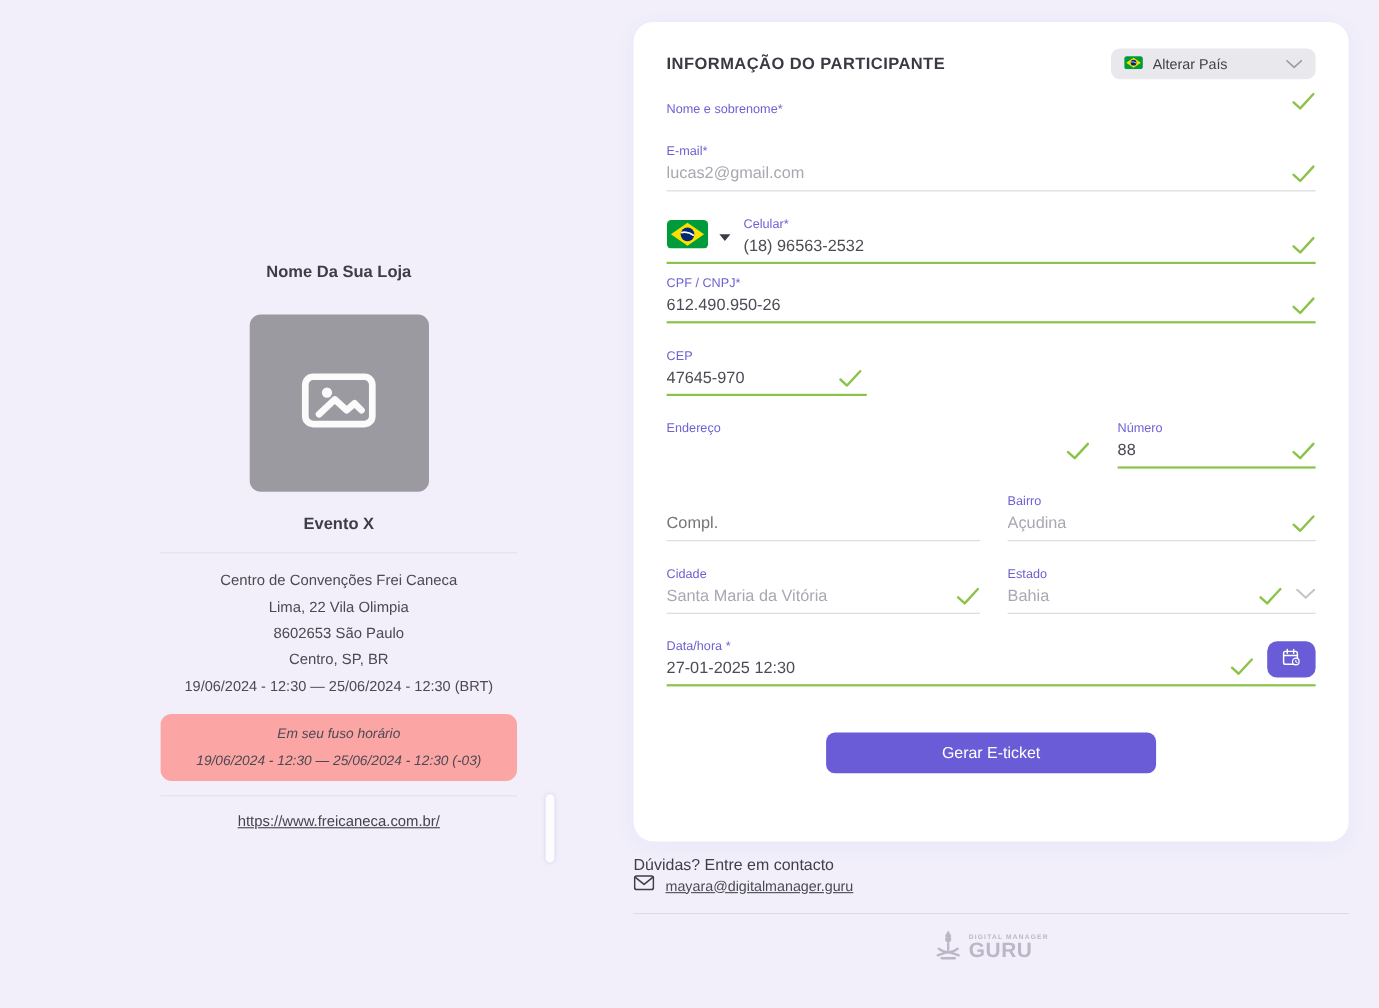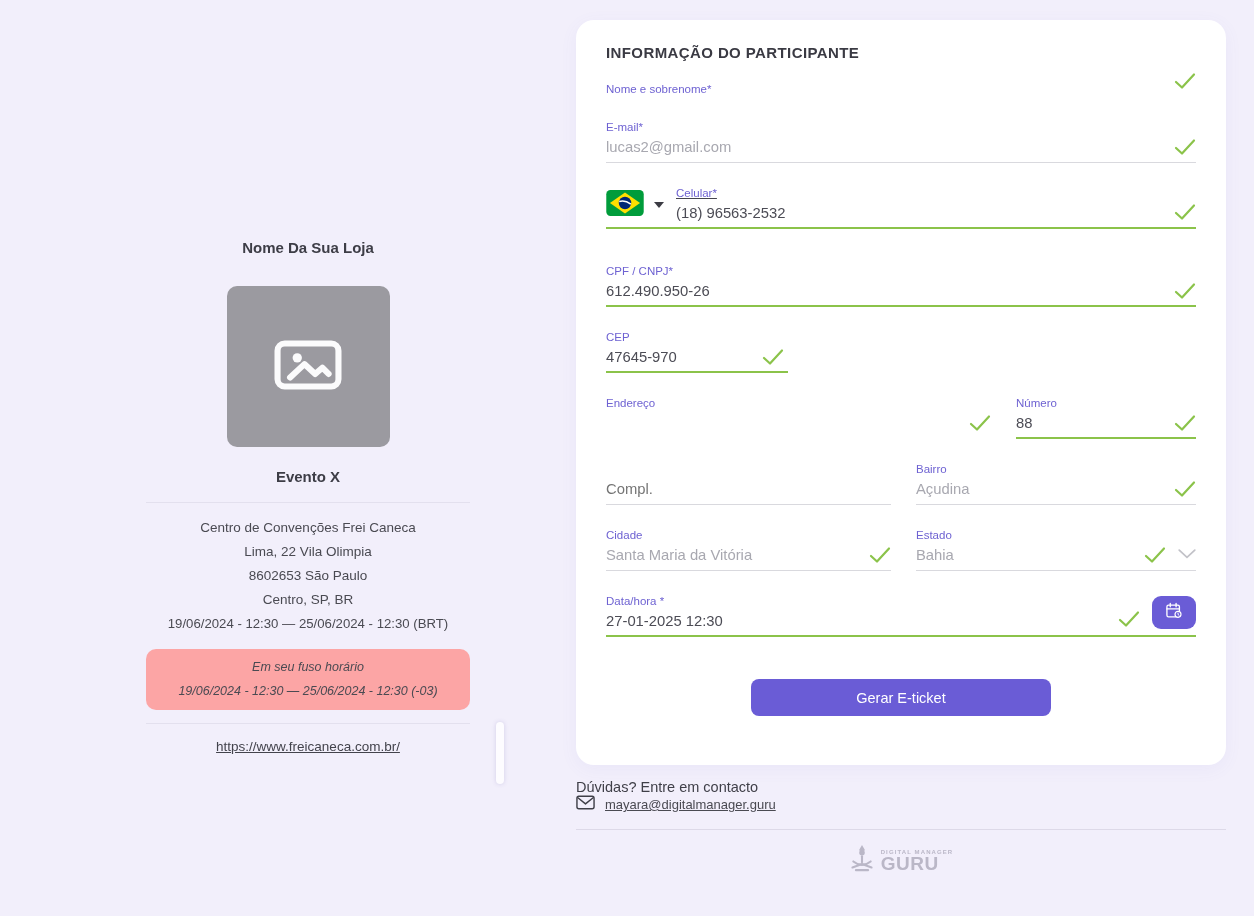--- a/index.html
+++ b/index.html
@@ -71,21 +71,21 @@
   .check{position:absolute;right:0;bottom:7px;width:22px;height:18px;}
   .row{display:flex;justify-content:space-between;}
   .col-a{width:385px;}
   .col-b{width:180px;}
   .col-half-l{width:285px;}
   .col-half-r{width:280px;}
   .field.short{width:182px;}
   .field.short .check{right:4px;}
   .spacer-label{height:17px;}
   
-  .phone-wrap{position:relative;margin-bottom:36px;border-bottom:2px solid var(--green);display:flex;align-items:flex-end;text-decoration:underline;}
+  .phone-wrap{position:relative;margin-bottom:12px;border-bottom:2px solid var(--green);display:flex;align-items:flex-end;}
   .flag-select{display:flex;align-items:center;gap:6px;padding-bottom:7px;cursor:pointer;}
   .caret{width:0;height:0;border-left:5px solid transparent;border-right:5px solid transparent;border-top:6px solid #3c3c44;margin-left:4px;}
   .phone-inner{flex:1;margin-left:12px;}
   .phone-inner .flabel{font-size:11.5px;color:var(--label);height:14px;margin-bottom:3px;}
   .phone-inner input{width:100%;border:0;outline:none;background:transparent;font-family:inherit;font-size:14.8px;color:#4c4c55;padding:0 26px 6px 0;}
   .phone-wrap .check{bottom:6px;}
   
   .chev-sm{position:absolute;right:0;bottom:8px;}
   .field.estado .check{right:30px;}
   
@@ -149,20 +149,36 @@
     <a href="#">https://www.freicaneca.com.br/</a>
   </div>
 
   <div class="scrollbar-thumb"></div>
 </div>
 
 <div class="card">
 
   <div class="card-header">
     <div class="card-title">INFORMAÇÃO DO PARTICIPANTE</div>
+    <button class="country-select">
+      <span>
+        <svg width="17" height="12" viewBox="0 0 36 25">
+          <rect width="36" height="25" rx="5" fill="#009c3b"></rect>
+          <path d="M18 3 L32 12.5 L18 22 L4 12.5 Z" fill="#ffdf00"></path>
+          <circle cx="18" cy="12.5" r="5.6" fill="#002776"></circle>
+          <path d="M12.7 11.2 Q18 9.6 23.3 13.4" stroke="#fff" stroke-width="1.4" fill="none"></path>
+        </svg>
+      </span>
+      <span class="cs-label">Alterar País</span>
+      <span>
+        <svg width="15" height="9" viewBox="0 0 16 9" fill="none">
+            <path d="M1 1 L8 7.5 L15 1" stroke="#9a9aa2" stroke-width="1.6" stroke-linecap="round"></path>
+          </svg>
+      </span>
+    </button>
   </div>
 
   <div class="field green">
     <div class="flabel">Nome e sobrenome*</div>
     <span class="check">
       <svg width="22" height="18" viewBox="0 0 22 18" fill="none">
           <path d="M2 10 L8 15.5 L20 2.5" stroke="#8bc34a" stroke-width="2.2" stroke-linecap="round" stroke-linejoin="round"></path>
         </svg>
     </span>
   </div>

